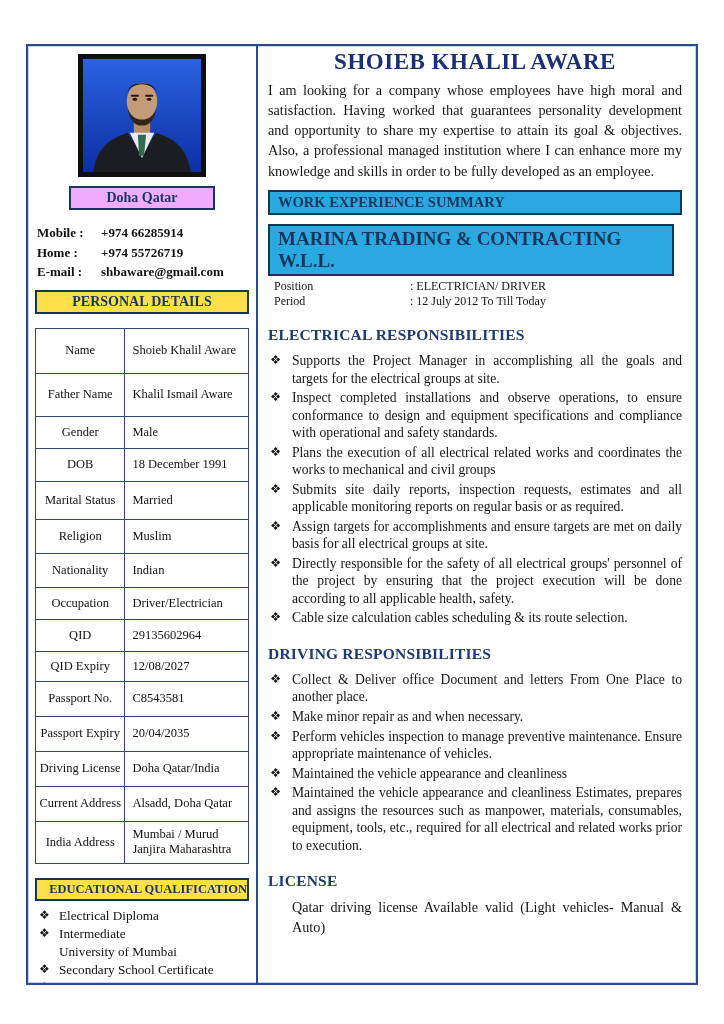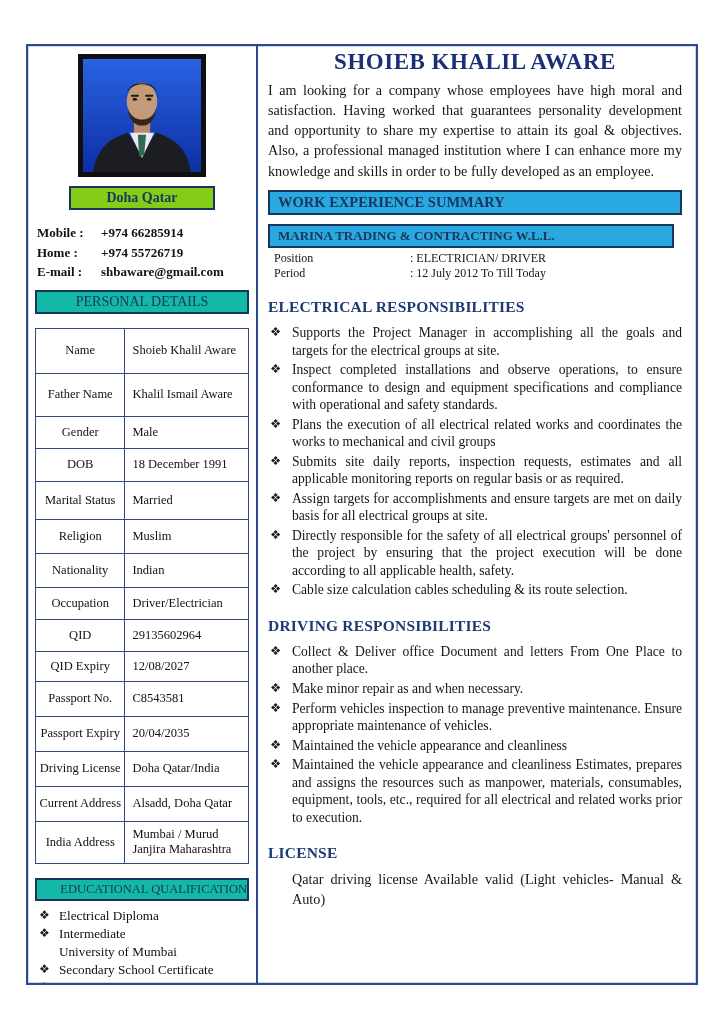--- a/index.html
+++ b/index.html
@@ -7,50 +7,50 @@
               font-family:"Liberation Serif", serif; }
   .doc { position:absolute; left:26px; top:44px; width:672px; height:941px;
          border:2px solid #2c4a8f; box-shadow: inset 0 0 0 1px #c9d4ea;
          display:flex; background:#fff; overflow:hidden; }
 
   
   .left-col { flex:0 0 230px; border-right:2px solid #2c4a8f; padding:5px 5px 0 5px; overflow:hidden; }
   .photo-frame { width:128px; height:123px; margin:3px auto 9px auto;
                  border:5px solid #0f0f0f; background:#1a49c8; }
   .photo-frame svg { display:block; width:100%; height:100%; }
-  .loc-bar { width:146px; margin:0 auto 13px auto; background:#84cc16;
+  .loc-bar { width:146px; margin:0 auto 13px auto; background:#f0abfc;
              border:2px solid #17365d; color:#17365d; font-weight:bold;
              font-size:14px; text-align:center; padding:2px 8px; }
   .contact { padding:0 0 8px 4px; font-size:13px; font-weight:bold; color:#111;
              line-height:1.5; }
   .contact-row { display:flex; }
   .contact-label { flex:0 0 64px; }
-  .bar-left { background:#14b8a6; border:2px solid #17365d; color:#17365d;
-              font-weight:normal; text-align:center; }
+  .bar-left { background:#fde047; border:2px solid #17365d; color:#17365d;
+              font-weight:bold; text-align:center; }
   .pd-bar { font-size:14px; padding:2px 0; margin:0 2px 8px 2px; }
   .pd-table { width:calc(100% - 4px); margin:14px auto; border-collapse:collapse; }
   .pd-table td { border:1.5px solid #32497e; font-size:12.5px; color:#111; }
   .pd-table td.lbl { width:42%; text-align:center; padding:2px 3px; }
   .pd-table td.val { padding:2px 4px 2px 7px; }
   .edu-bar { font-size:12.5px; padding:2px 0; margin:8px 2px 6px 2px;text-align:right; }
   .edu-list { padding-left:6px; font-size:13.2px; color:#111; line-height:1.38; }
   .edu-row { display:flex; }
   .edu-mark { flex:0 0 20px; font-size:12px; color:#1a1a1a; }
 
   
   .right-col { flex:1; padding:2px 14px 0 10px; overflow:hidden; }
   .doc-title { text-align:center; color:#1b2f74; font-weight:bold; font-size:23px;
                letter-spacing:0.5px; margin:1px 0 3px 0; }
   .bar { background:#29a9e0; border:2px solid #17365d; color:#17365d;
          font-weight:bold; font-size:14.5px; padding:2px 8px; }
   .exec-bar { margin-bottom:4px; }
   .para { font-size:14.2px; line-height:1.42; text-align:justify; color:#151515;
           margin:5px 0 9px 0; }
   .work-bar { margin:2px 0 9px 0; }
-  .company-bar { font-size:13px; margin-right:8px; }
+  .company-bar { font-size:19px; margin-right:8px; }
   .fields { margin:3px 0 16px 6px; font-size:12px; color:#151515; line-height:1.3; }
   .field-row { display:flex; }
   .field-label { flex:0 0 136px; }
   .sec-heading { color:#1d3a73; font-weight:bold; font-size:15.5px;
                  letter-spacing:0.2px; margin:6px 0 8px 0; }
   .sec-heading.gap { margin-top:18px; }
   .bullets { list-style:none; margin:0 0 4px 0; }
   .bullets li { display:flex; font-size:13.6px; line-height:1.29;
                 text-align:justify; color:#151515; margin-bottom:2px; }
   .bullets .mk { flex:0 0 24px; font-size:12.5px; color:#1a1a1a; padding-left:2px; }

